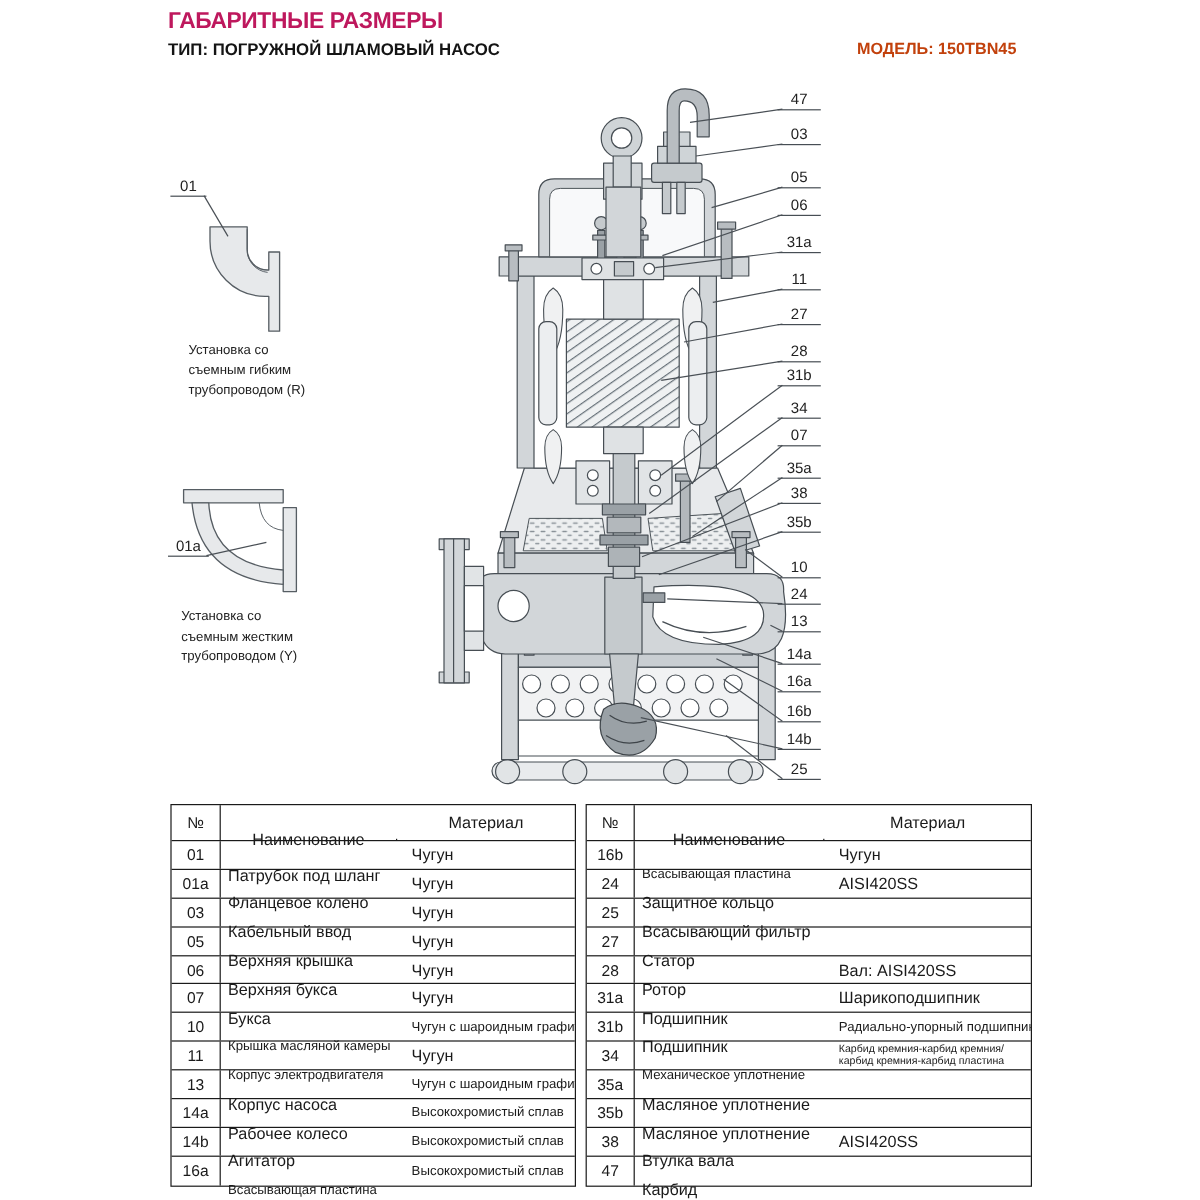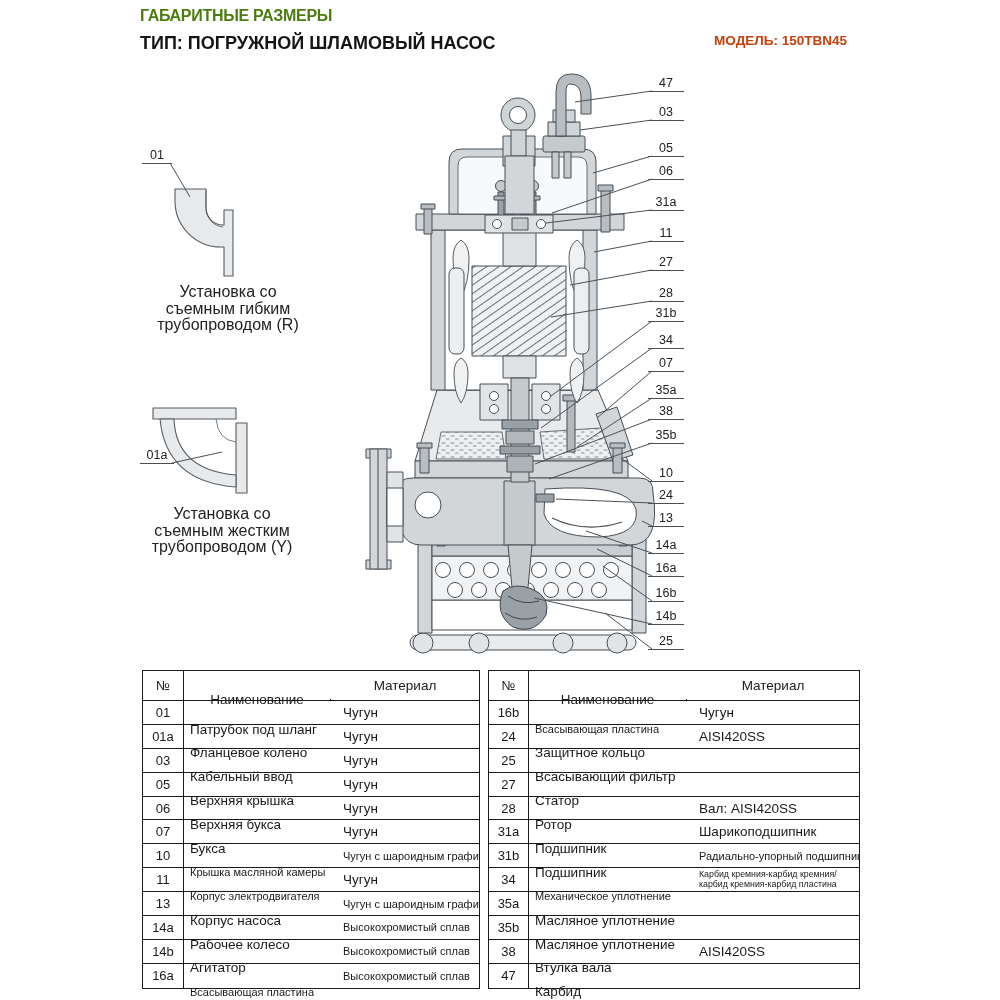--- a/index.html
+++ b/index.html
@@ -2,38 +2,38 @@
 <html><head>
 <meta charset="utf-8">
 <style>
   html,body{margin:0;padding:0;}
   body{
     width:1000px;height:1000px;background:#ffffff;position:relative;
     font-family:"Liberation Sans",sans-serif;color:#1a1a1a;overflow:hidden;
   }
   .abs{position:absolute;}
   
-  #page-title{left:140px;top:7px;font-size:16px;font-weight:600;letter-spacing:-0.3px;color:#4d7c0f;}
-  #type-label{left:140px;top:33px;font-size:18px;font-weight:700;color:#141414;}
+  #page-title{left:140px;top:7px;font-size:19px;font-weight:600;letter-spacing:-0.3px;color:#be185d;}
+  #type-label{left:140px;top:33px;font-size:14px;font-weight:700;color:#141414;}
   #model-label{top:33px;right:153px;font-size:13.5px;font-weight:700;color:#c2410c;}
   
   .callout{
     position:absolute;left:648px;width:36px;height:15px;line-height:15px;
     text-align:center;font-size:12.5px;font-weight:500;color:#222;
     border-bottom:1.4px solid #474e54;
   }
   
   .det-label{
     position:absolute;height:15px;line-height:15px;text-align:center;
     font-size:12.5px;font-weight:500;border-bottom:1.4px solid #474e54;color:#222;
   }
   #det1-label{left:142px;top:148px;width:30px;}
   #det2-label{left:140px;top:448px;width:34px;}
   .det-caption{
-    position:absolute;width:142px;text-align:center;font-size:16px;
+    position:absolute;width:142px;font-size:11px;
     line-height:16.5px;white-space:pre-line;color:#222;
   }
   #det1-caption{left:157px;top:284px;}
   #det2-caption{left:151px;top:506px;}
   
   .ptable{position:absolute;top:670px;border:1.8px solid #1a1a1a;background:#fff;}
   #table-left{left:142px;width:336px;}
   #table-right{left:488px;width:370px;}
   .thead{display:flex;height:29px;border-bottom:1.4px solid #1a1a1a;}
   .th{display:flex;align-items:center;justify-content:center;font-size:15px;}

